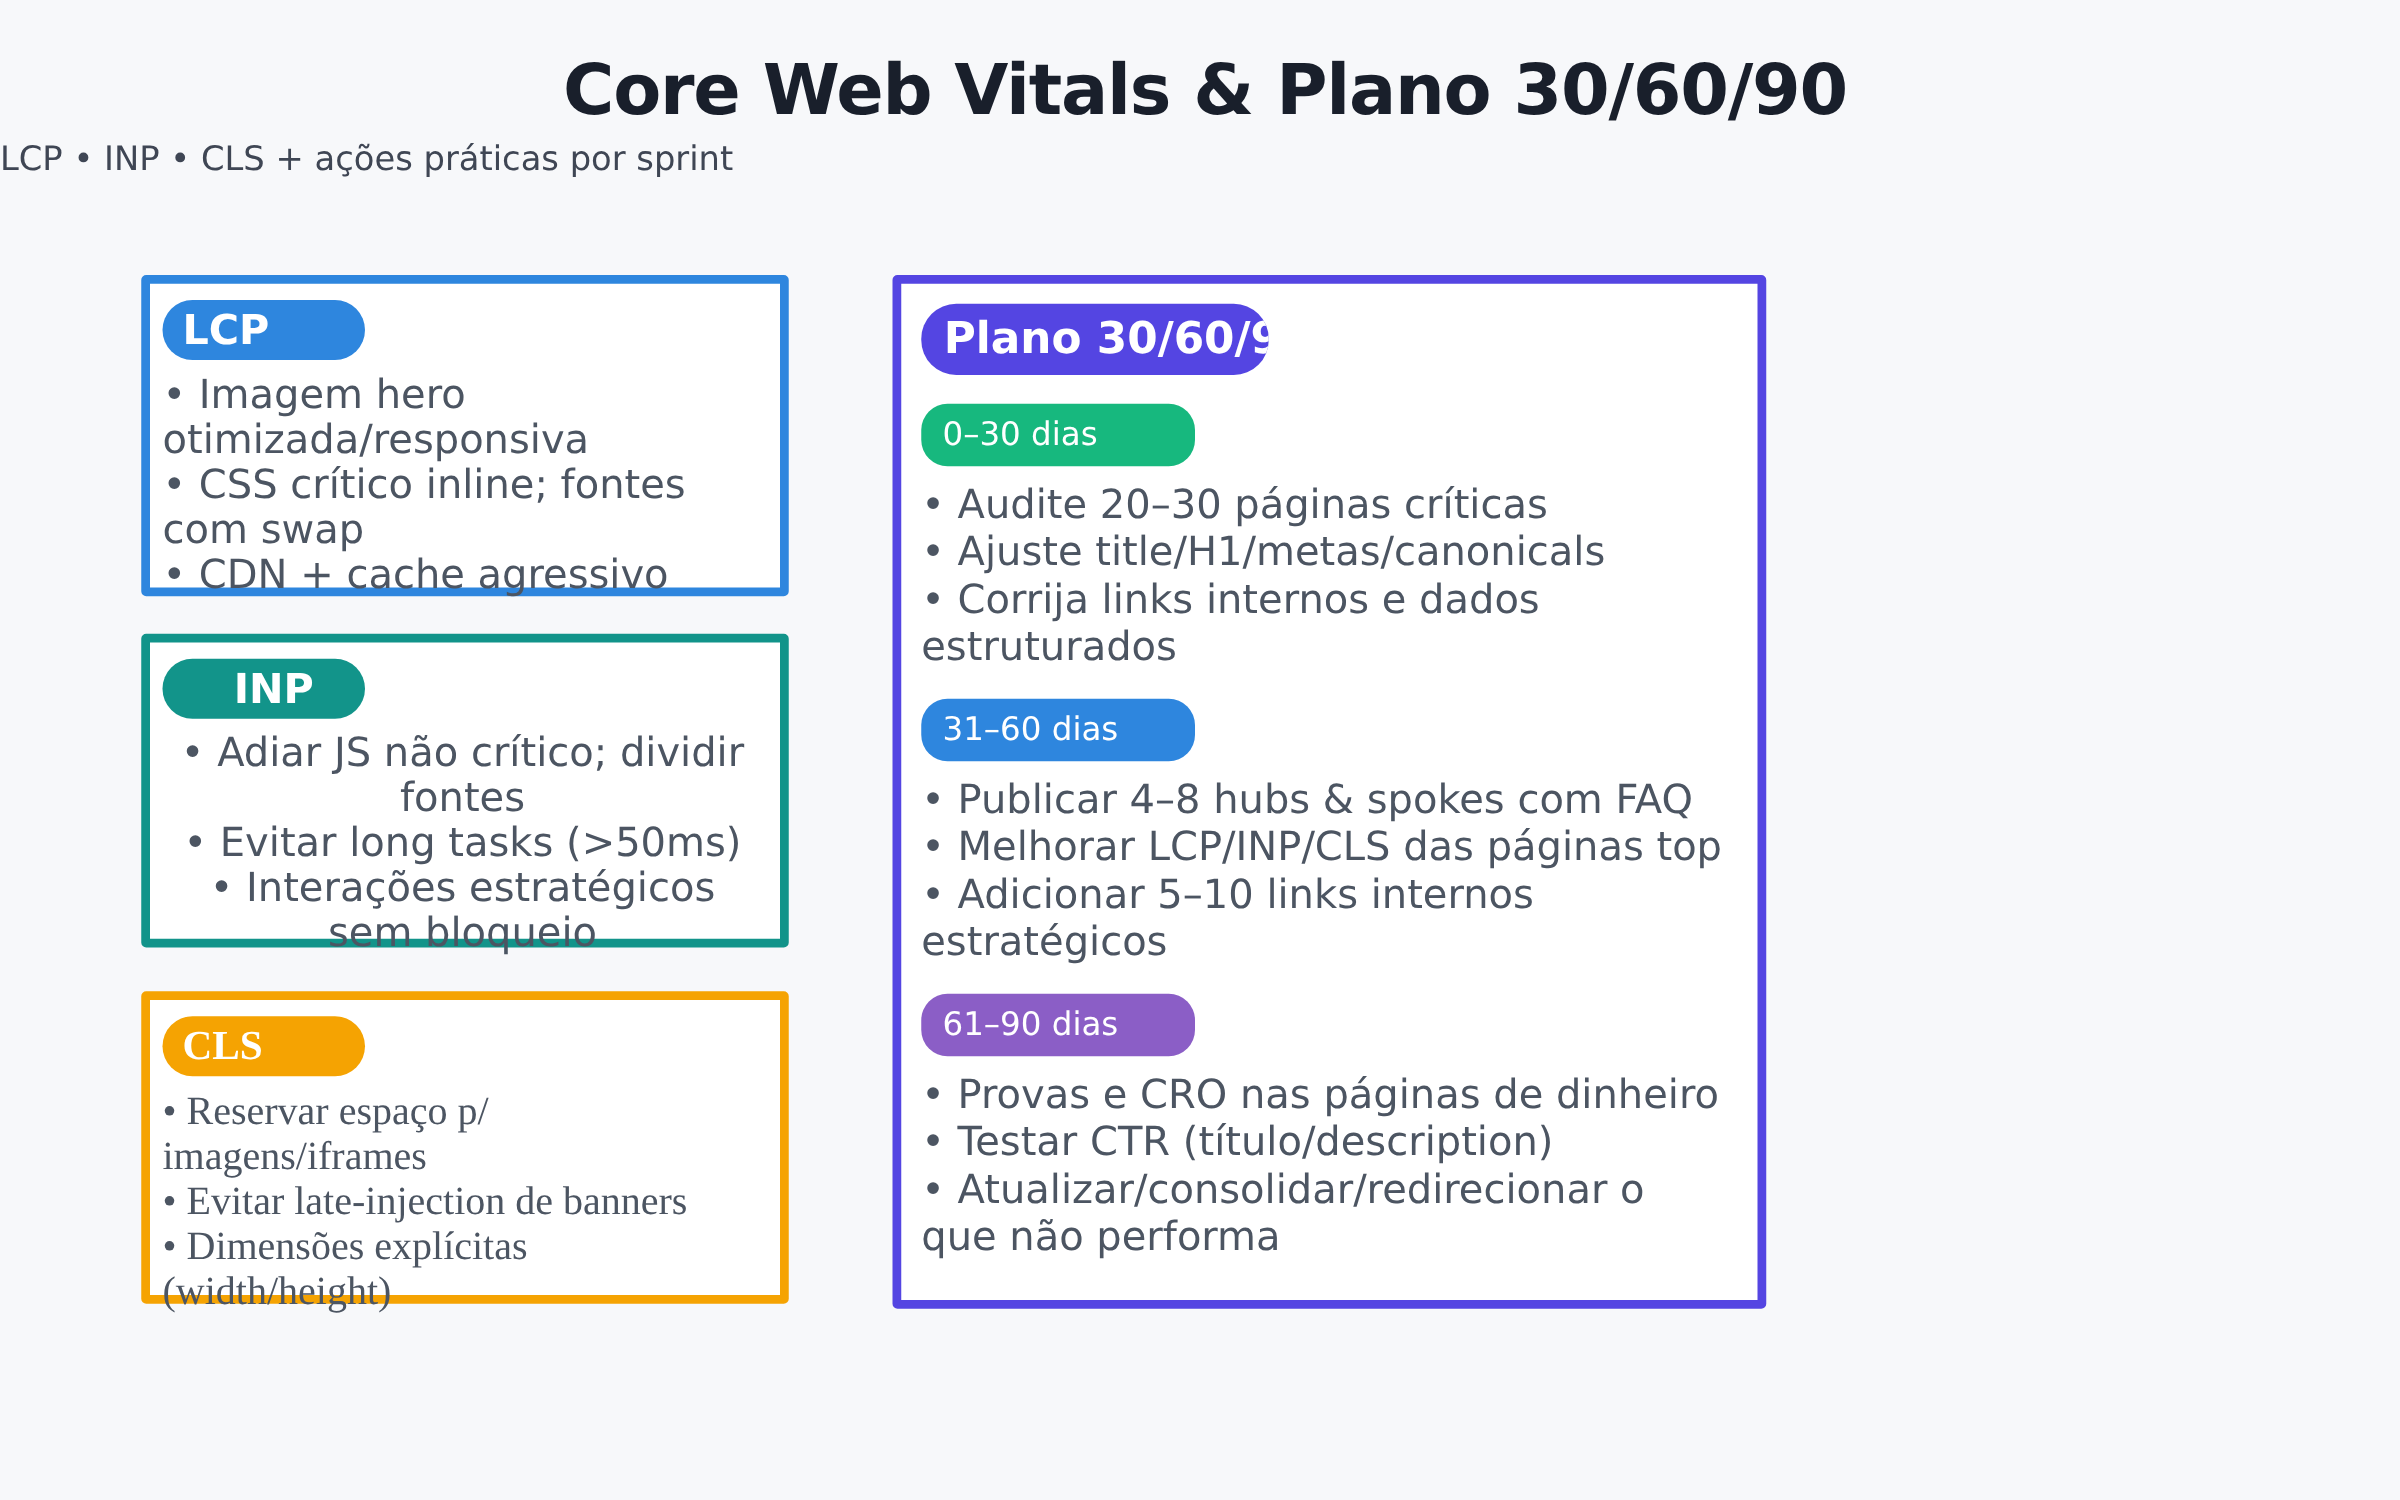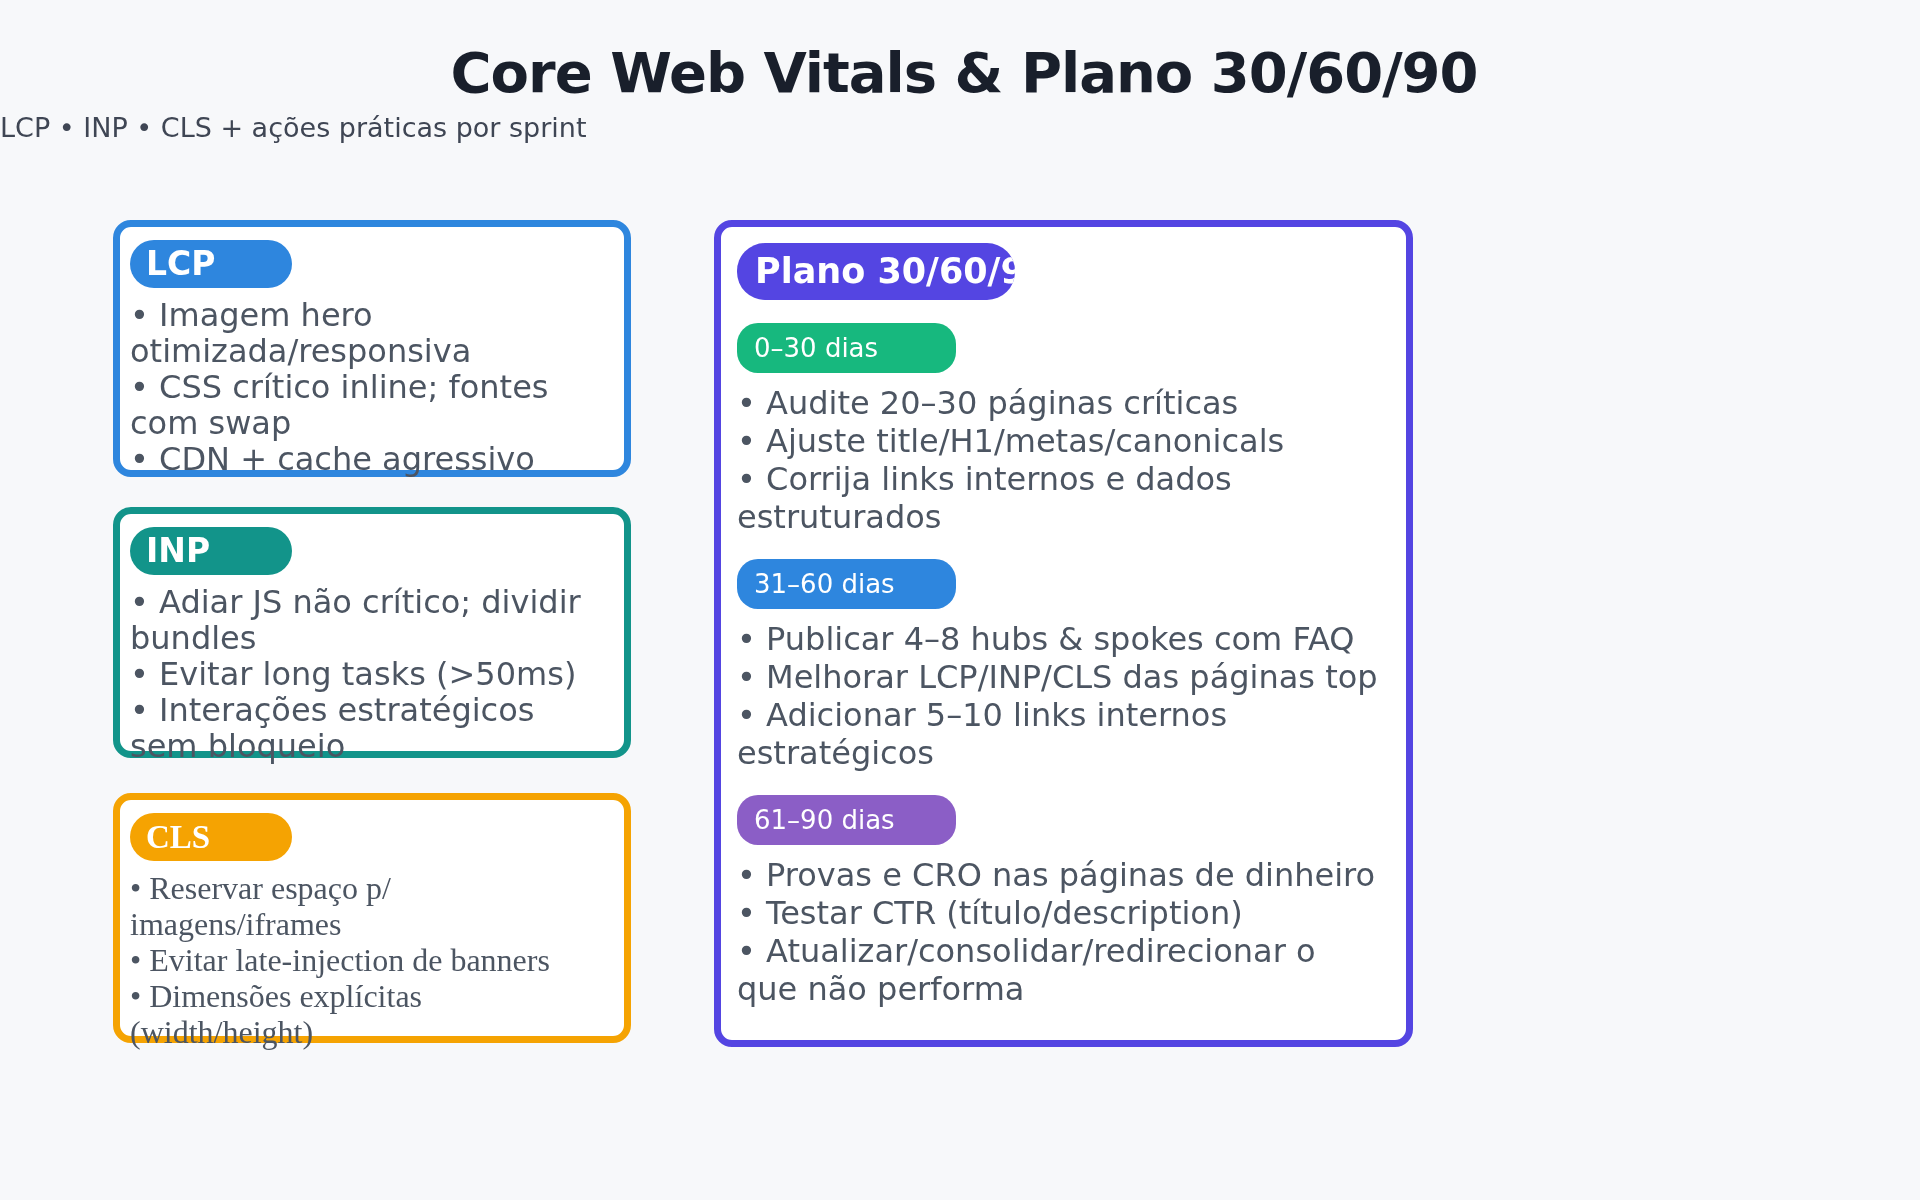--- a/index.html
+++ b/index.html
@@ -22,25 +22,25 @@
   .page-subtitle {
     position: absolute;
     top: 112px; left: 0; width: 1920px;
     text-align: left;
     font-size: 27px;
     color: #3f4654;
   }
   .card {
     position: absolute;
     background: #ffffff;
-    border-radius: 18px;
+    border-radius: 4px;
     border: 7px solid #000;
   }
   .card-lcp { left: 113px; top: 220px; width: 518px; height: 257px; border-color: #2e86de; padding: 13px 14px 10px 10px; }
-  .card-inp { left: 113px; top: 507px; width: 518px; height: 251px; border-color: #12948a; padding: 13px 14px 10px 10px; }
+  .card-inp { left: 113px; top: 507px; width: 518px; height: 251px; border-color: #12948a; padding: 13px 14px 10px 10px; text-align: center; }
   .card-cls { left: 113px; top: 793px; width: 518px; height: 250px; border-color: #f5a302; padding: 13px 14px 10px 10px; font-family: Liberation Serif, serif; }
   .card-plan { left: 714px; top: 220px; width: 699px; height: 827px; border-color: #5445e2; padding: 14px 20px 15px 14px; }
 
   .metric-badge {
     display: block;
     width: 162px;
     height: 48px;
     line-height: 48px;
     border-radius: 24px;
     color: #ffffff;
@@ -107,21 +107,21 @@
   <div class="bullet-list">
     <div class="bullet-item">Imagem hero otimizada/responsiva</div>
     <div class="bullet-item">CSS crítico inline; fontes com swap</div>
     <div class="bullet-item">CDN + cache agressivo</div>
   </div>
 </section>
 
 <section class="card card-inp">
   <span class="metric-badge badge-inp">INP</span>
   <div class="bullet-list">
-    <div class="bullet-item">Adiar JS não crítico; dividir bundles</div>
+    <div class="bullet-item">Adiar JS não crítico; dividir fontes</div>
     <div class="bullet-item">Evitar long tasks (&gt;50ms)</div>
     <div class="bullet-item">Interações estratégicos sem bloqueio</div>
   </div>
 </section>
 
 <section class="card card-cls">
   <span class="metric-badge badge-cls">CLS</span>
   <div class="bullet-list">
     <div class="bullet-item">Reservar espaço p/ imagens/iframes</div>
     <div class="bullet-item">Evitar late-injection de banners</div>

